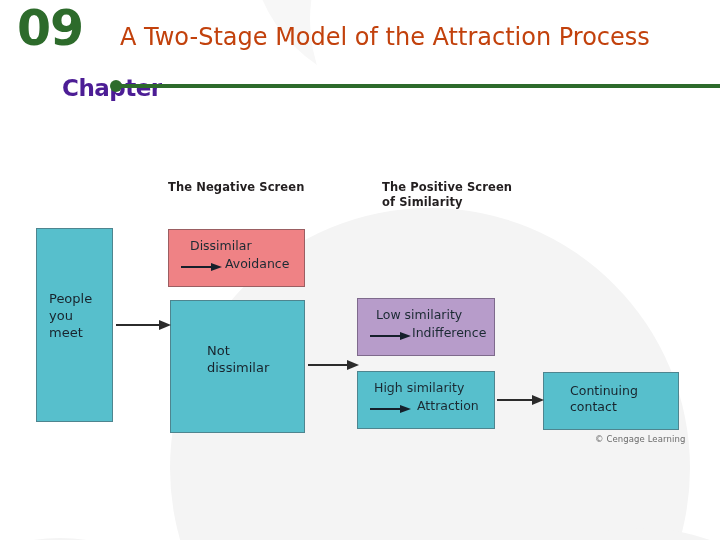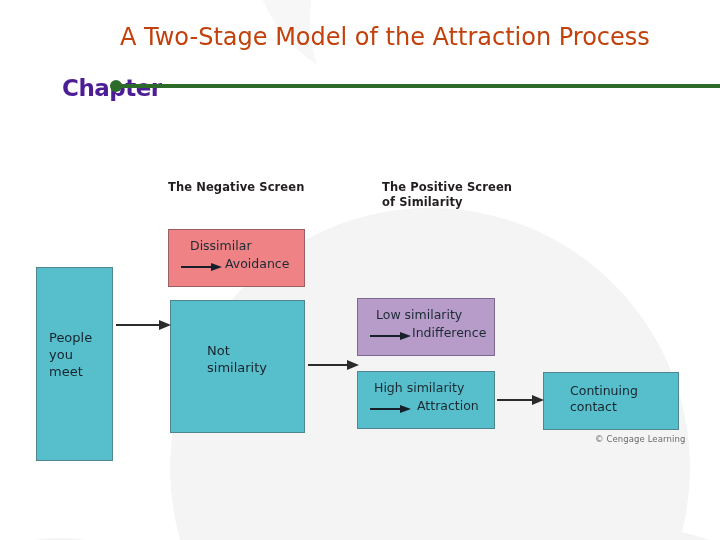--- a/index.html
+++ b/index.html
@@ -79,21 +79,21 @@
   .purple{background:#b79cca;border-color:#7e6a8c;}
 
   .box .lbl{
     position:absolute;
     font-size:13px;line-height:1.3;
     color:#18242d;
     white-space:pre-line;
   }
 
   
-  #b-people{left:36px;top:120px;width:77px;height:194px;margin-top:39px;}
+  #b-people{left:36px;top:120px;width:77px;height:194px;}
   #b-people .lbl{left:12px;top:62px;}
 
   
   #b-dissimilar{left:168px;top:121px;width:137px;height:58px;}
   #b-dissimilar .t1{position:absolute;left:21px;top:8px;font-size:12.5px;}
   #b-dissimilar .t2{position:absolute;left:56px;top:26px;font-size:12.5px;}
 
   
   #b-notdis{left:170px;top:192px;width:135px;height:133px;}
   #b-notdis .lbl{left:36px;top:42px;}
@@ -150,20 +150,21 @@
 </style>
 </head>
 <body>
 
 <div id="slide">
 
   <div class="wm wm-d"></div>
   <div class="wm-white wmw-a"></div>
 
   <div id="header">
+    <div id="chapnum">09</div>
     <div id="chaplabel">Chapter</div>
     <h1 id="slidetitle">A Two-Stage Model of the Attraction Process</h1>
     <div id="ruledot"></div>
     <div id="rule"></div>
   </div>
 
   <div id="figure">
 
     <div class="wm wm-a"></div>
     <div class="wm wm-b"></div>
@@ -187,21 +188,21 @@
       <div class="t1">Dissimilar</div>
       <div class="inarrow">
         <div class="stem"></div>
           <div class="head"></div>
       </div>
       <div class="t2">Avoidance</div>
     </div>
 
     <div class="box teal" id="b-notdis">
       <div class="lbl">Not
-similarity</div>
+dissimilar</div>
     </div>
 
     <div class="box purple" id="b-low">
       <div class="t1">Low similarity</div>
       <div class="inarrow">
         <div class="stem"></div>
           <div class="head"></div>
       </div>
       <div class="t2">Indifference</div>
     </div>

